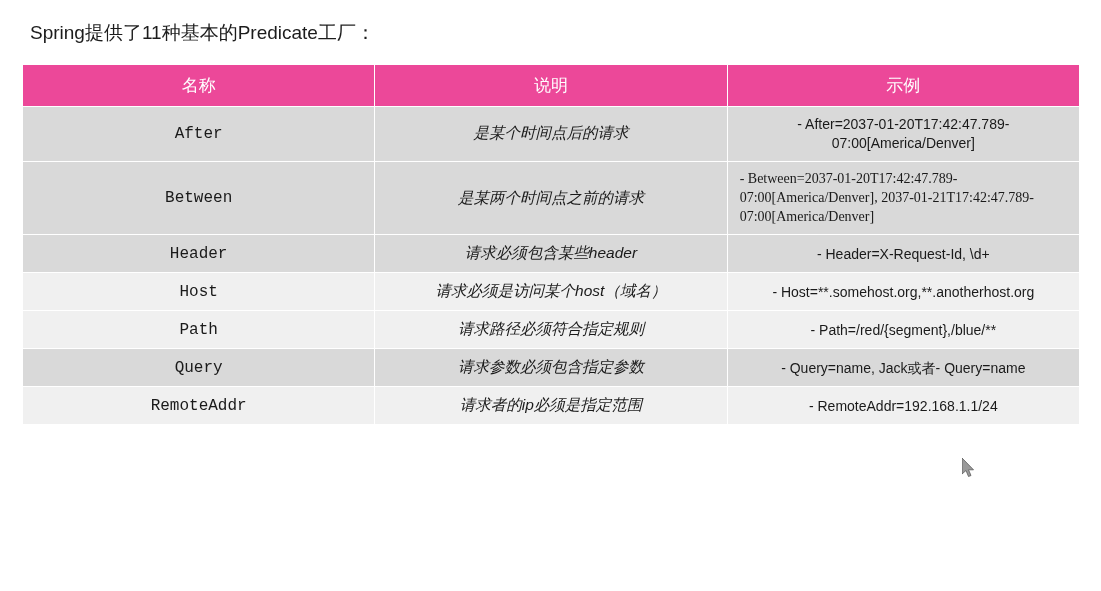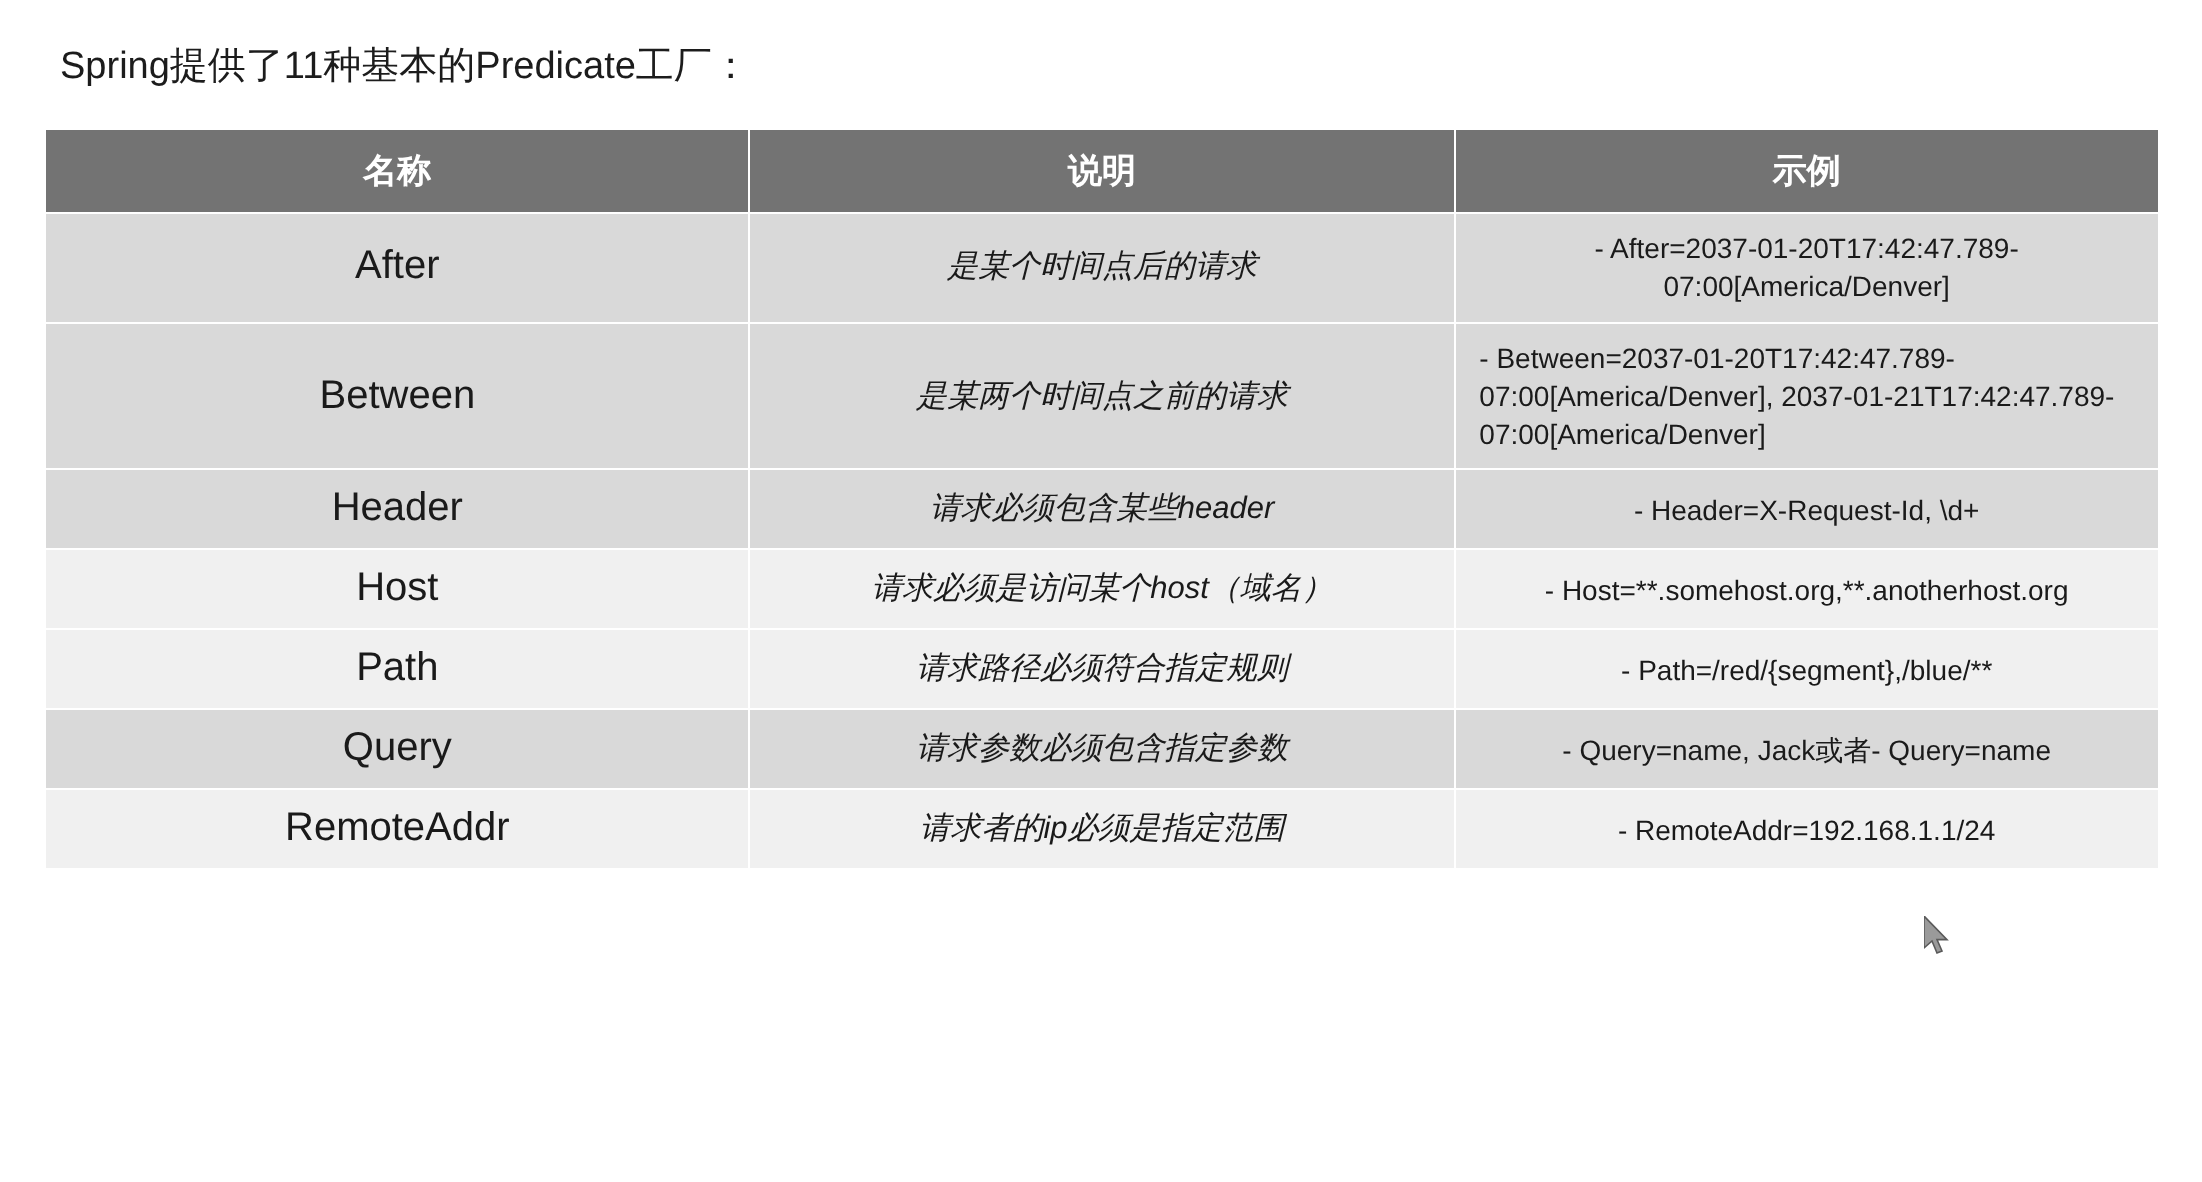--- a/index.html
+++ b/index.html
@@ -35,61 +35,63 @@
     margin: 20px 0 0 30px;
   }
   table.predicate-table {
     border-collapse: collapse;
     margin: 18px 0 0 22px;
     width: 1058px;
     table-layout: fixed;
     font-size: 15px;
   }
   table.predicate-table th {
-    background: #737373;
+    background: #ec4899;
     color: #ffffff;
     font-size: 17px;
-    font-weight: bold;
+    font-weight: normal;
     text-align: center;
     padding: 9px 4px;
     border: 1px solid #ffffff;
   }
   table.predicate-table td {
     border: 1px solid #ffffff;
     padding: 8px 6px;
     vertical-align: middle;
   }
   table.predicate-table tr.row-odd td {
     background: #d9d9d9;
   }
   table.predicate-table tr.row-even td {
     background: #f0f0f0;
   }
   td.col-name {
     text-align: center;
-    font-size: 20px;
+    font-size: 16px;
     color: #1a1a1a;
     width: 180px;
+    font-family: Liberation Mono, monospace;
   }
   td.col-desc {
     text-align: center;
     font-size: 15.5px;
     color: #1a1a1a;
     width: 305px;
     font-style: italic;
   }
   td.col-example {
     text-align: center;
     font-size: 14px;
     color: #1a1a1a;
     line-height: 1.35;
   }
   td.col-example.left-align {
     text-align: left;
     padding-left: 12px;
+    font-family: Liberation Serif, serif;
   }
   .cursor {
     position: absolute;
     left: 962px;
     top: 438px;
     width: 14px;
     height: 20px;
     pointer-events: none;
   }
 </style>

